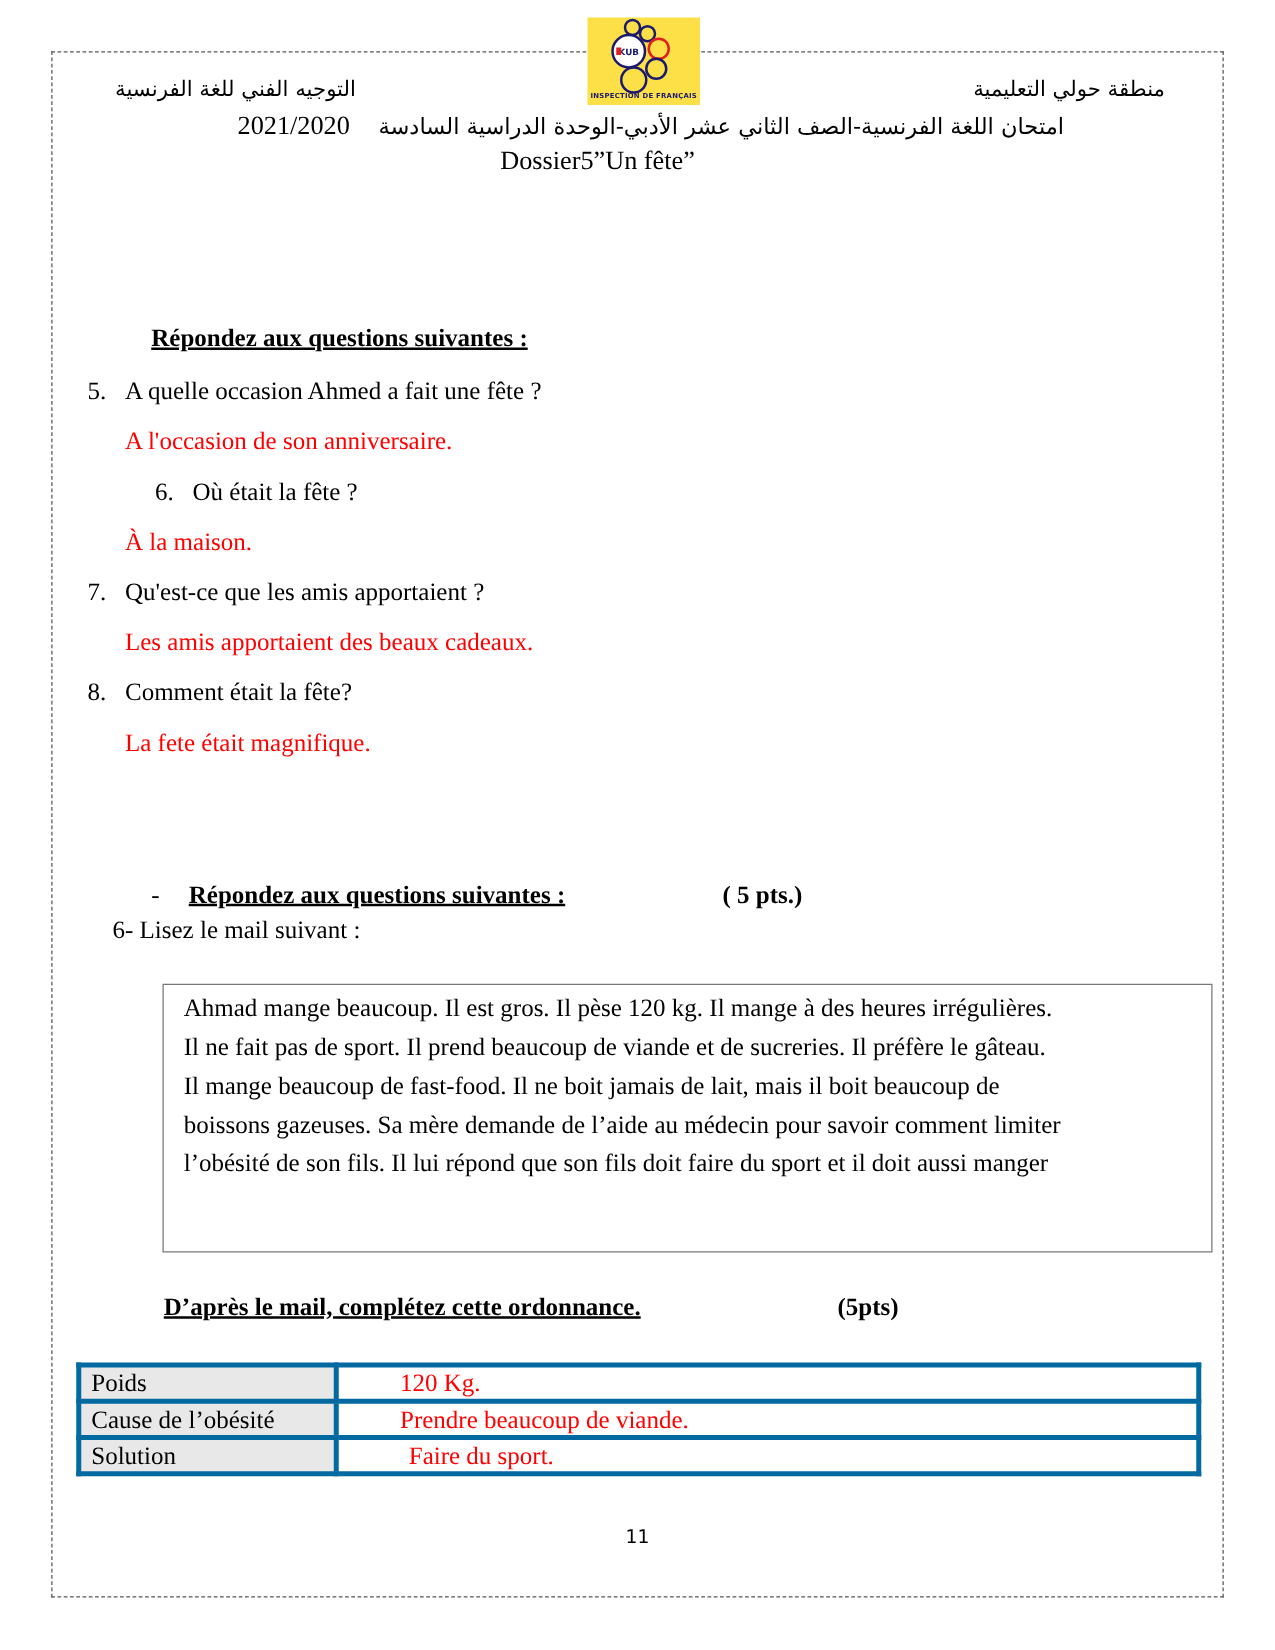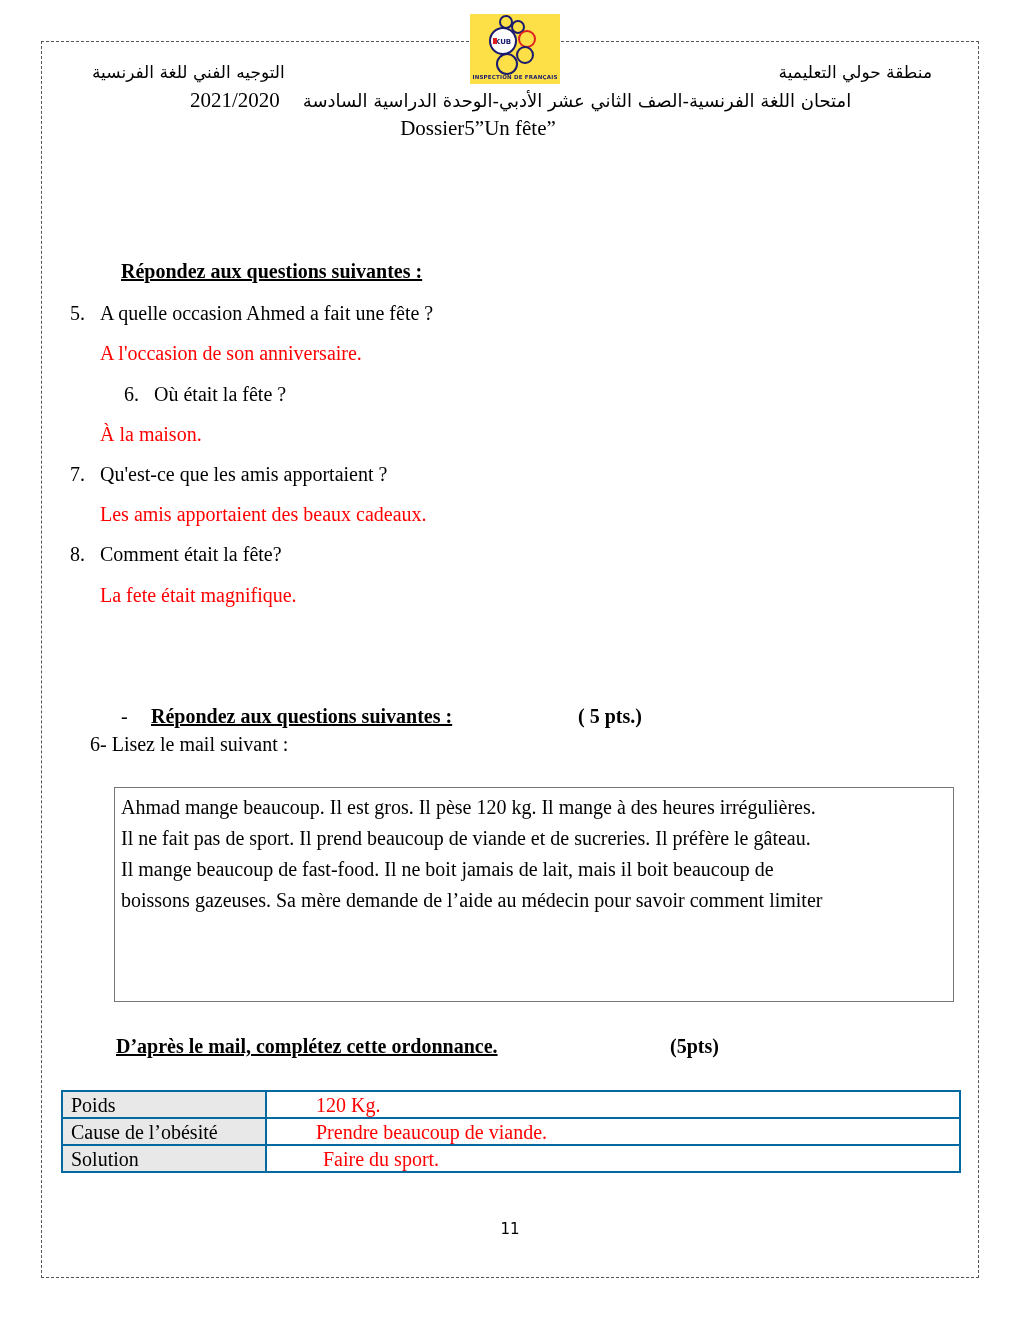--- a/index.html
+++ b/index.html
@@ -16,26 +16,26 @@
   .ar { font-family: "DejaVu Sans", sans-serif; direction: rtl; }
   .hdr-right { right: 88px; top: 62px; font-size: 17px; }
   .hdr-left { left: 92px; top: 62px; font-size: 17px; }
   .hdr-line2 { left: 190px; top: 88px; font-size: 18px; }
   .hdr-line2 .yr { font-family: "Liberation Serif", serif; font-size: 21px; direction: ltr; unicode-bidi: embed; }
   .hdr-line3 { left: 0; width: 956px; text-align: center; top: 116px; font-size: 21px; }
   .section-title { font-weight: bold; text-decoration: underline; font-size: 20px; }
   .q { font-size: 20px; }
   .ans { font-size: 20px; color: #ff0000; }
   .num { display: inline-block; width: 30px; }
-  .mailbox { position: absolute; left: 114px; top: 787px; width: 840px; height: 215px;
-             border: 1px solid #777; box-sizing: border-box; padding: 4px 6px;
+  .mailbox { position: absolute; left: 130px; top: 787px; width: 840px; height: 215px;
+             border: 1px solid #777; box-sizing: border-box; padding: 4px 16px;
              font-size: 20px; line-height: 31px; }
   table.ord { position: absolute; left: 61px; top: 1090px; width: 900px; border-collapse: collapse;
               font-size: 20px; }
-  table.ord td { border: 2px solid #0369a1; height: 25px; padding: 0 8px; line-height: 24px; }
+  table.ord td { border: 4px solid #0369a1; height: 25px; padding: 0 8px; line-height: 24px; }
   table.ord td.lbl { background: #e8e8e8; width: 186px; }
   table.ord td.val { color: #ff0000; padding-left: 49px; }
   .pageno { left: 0; width: 1020px; text-align: center; top: 1220px; font-size: 15px;
             font-family: "DejaVu Sans", sans-serif; }
 </style>
 </head>
 <body>
 
 <div class="frame"></div>
 
@@ -88,23 +88,24 @@
 <div class="abs q" style="left:121px; top:705px;">-</div>
 <div class="abs section-title" style="left:151px; top:705px;">Répondez aux questions suivantes :</div>
 <div class="abs q" style="left:578px; top:705px; font-weight:bold;">( 5 pts.)</div>
 <div class="abs q" style="left:90px; top:733px;">6-  Lisez le mail suivant :</div>
 
 <div class="mailbox">
   <div>Ahmad mange beaucoup. Il est gros. Il pèse 120 kg. Il mange à des heures irrégulières.</div>
   <div>Il ne fait pas de sport. Il prend beaucoup de viande et de sucreries. Il préfère le gâteau.</div>
   <div>Il mange beaucoup de fast-food. Il ne boit jamais de lait, mais il boit beaucoup de</div>
   <div>boissons gazeuses. Sa mère demande de l’aide au médecin pour savoir comment limiter</div>
+  <div>l’obésité de son fils. Il lui répond que son fils doit faire du sport et il doit aussi manger</div>
 </div>
 
-<div class="abs section-title" style="left:116px; top:1035px;">D’après le mail, complétez cette ordonnance.</div>
+<div class="abs section-title" style="left:131px; top:1035px;">D’après le mail, complétez cette ordonnance.</div>
 <div class="abs q" style="left:670px; top:1035px; font-weight:bold;">(5pts)</div>
 
 <table class="ord">
   <tbody>
       <tr>
     <td class="lbl">Poids</td>
     <td class="val">120 Kg.</td>
   </tr>
   <tr>
     <td class="lbl">Cause de l’obésité</td>

